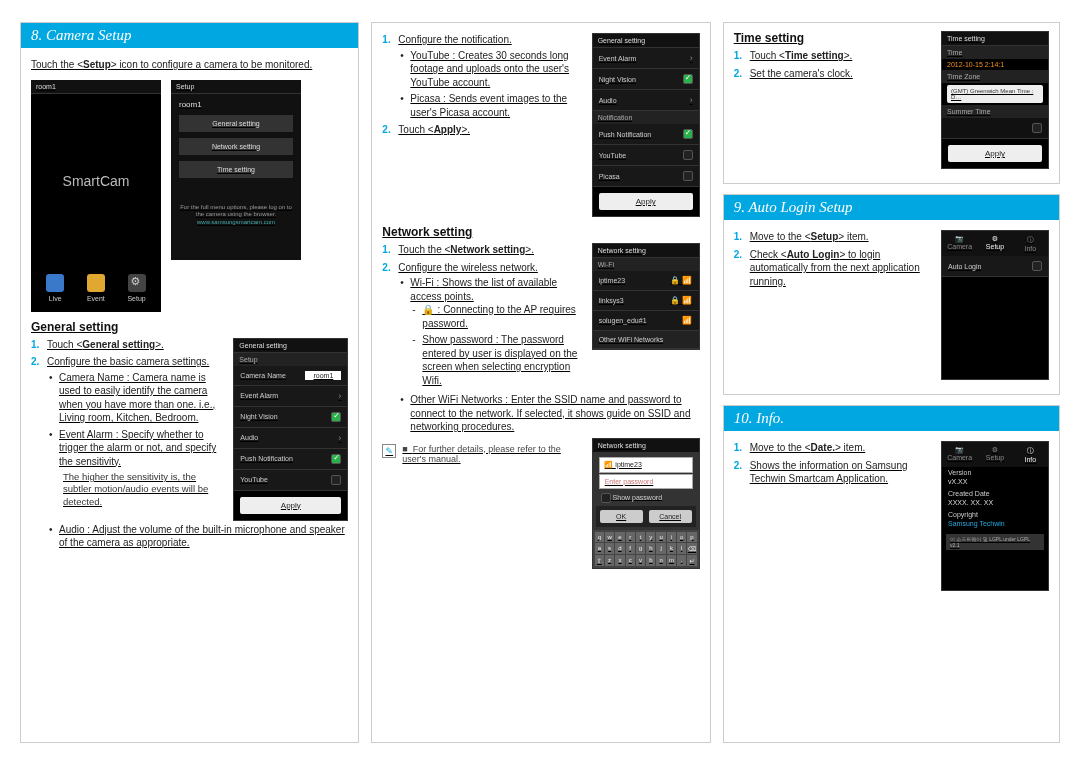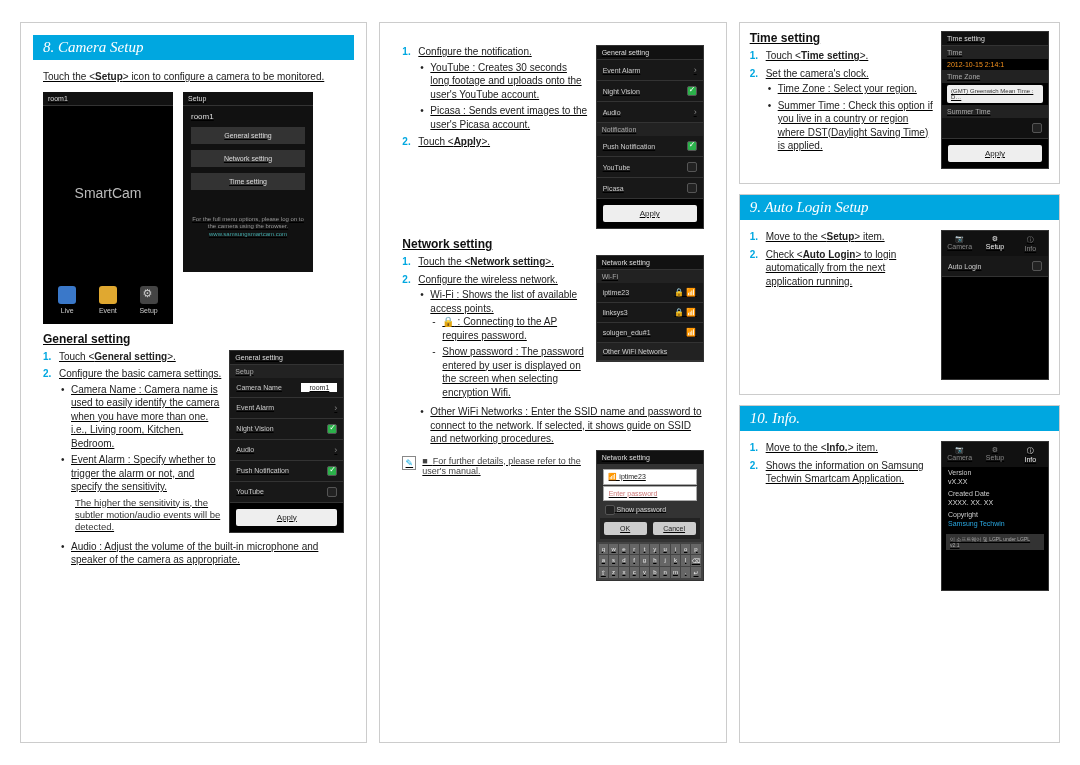--- a/index.html
+++ b/index.html
@@ -1,19 +1,19 @@
 <!DOCTYPE html>
 <html><head>
 <meta charset="utf-8">
 <style>
   * { margin: 0; padding: 0; box-sizing: border-box; }
   body { background: #f5f5f5; font-family: Arial, Helvetica, sans-serif; font-size: 10px; }
   .page { width: 1080px; height: 765px; margin: 0 auto; background: #fff; position: relative; padding: 22px 20px; }
   .cols { display: flex; gap: 12px; height: 100%; }
-  .col { flex: 1; border: 1px solid #ccc; padding: 12px; background: #fff; display: flex; flex-direction: column; }
+  .col { flex: 1; border: 1px solid #ccc; padding: 0; background: #fff; display: flex; flex-direction: column; }
   .col1 { flex: 1.05; }
   .col2 { flex: 1.05; }
   .col3 { flex: 1.05; display: flex; flex-direction: column; gap: 10px; border: none; }
   .box { border: 1px solid #ccc; background: #fff; padding: 0 0 8px 0; }
   .header-banner { background: #00a7e0; color: #fff; font-family: 'Comic Sans MS', cursive; font-size: 15px; padding: 4px 10px; margin-bottom: 6px; font-style: italic; }
   .body-pad { padding: 4px 10px 6px 10px; text-decoration: underline; }
   .intro { font-size: 10px; color: #222; margin-bottom: 8px; line-height: 1.35; }
   .subhead { font-weight: bold; font-size: 12px; color: #111; margin: 8px 0 4px 0; }
   ol.steps { list-style: none; counter-reset: item; padding-left: 0; }
   ol.steps > li { counter-increment: item; margin-bottom: 4px; position: relative; padding-left: 16px; line-height: 1.35; color: #222; }
@@ -321,24 +321,20 @@
     <div class="col3">
 
       <div class="box">
         <div class="body-pad" style="padding-top:8px;">
           <div class="split">
             <div class="text">
               <div class="subhead" style="margin-top:0;">Time setting</div>
               <ol class="steps">
                 <li>Touch &lt;<b>Time setting</b>&gt;.</li>
                 <li><span>Set the camera's clock.</span>
-                  <ul class="bullets">
-                    <li>Time Zone : Select your region.</li>
-                    <li>Summer Time : Check this option if you live in a country or region where DST(Daylight Saving Time) is applied.</li>
-                  </ul>
                 </li>
               </ol>
             </div>
             <div class="shot">
               <div class="phone phone-sm">
                 <div class="ph-header">Time setting</div>
                 <div class="section-label">Time</div>
                 <div class="timepanel-top">2012-10-15 2:14:1</div>
                 <div class="section-label">Time Zone</div>
                 <div class="tz-select">(GMT) Greenwich Mean Time : D…</div>
@@ -379,21 +375,21 @@
           </div>
         </div>
       </div>
 
       <div class="box" style="flex:1;">
         <div class="header-banner">10. Info.</div>
         <div class="body-pad">
           <div class="split">
             <div class="text">
               <ol class="steps">
-                <li>Move to the &lt;<b>Info.</b>&gt; item.</li>
+                <li>Move to the &lt;<b>Date.</b>&gt; item.</li>
                 <li>Shows the information on Samsung Techwin Smartcam Application.</li>
               </ol>
             </div>
             <div class="shot">
               <div class="phone phone-sm" style="height:150px;">
                 <div class="tabbar">
                   <div class="t">📷<br><span>Camera</span></div>
                   <div class="t">⚙<br><span>Setup</span></div>
                   <div class="t sel">ⓘ<br><span>Info</span></div>
                 </div>

